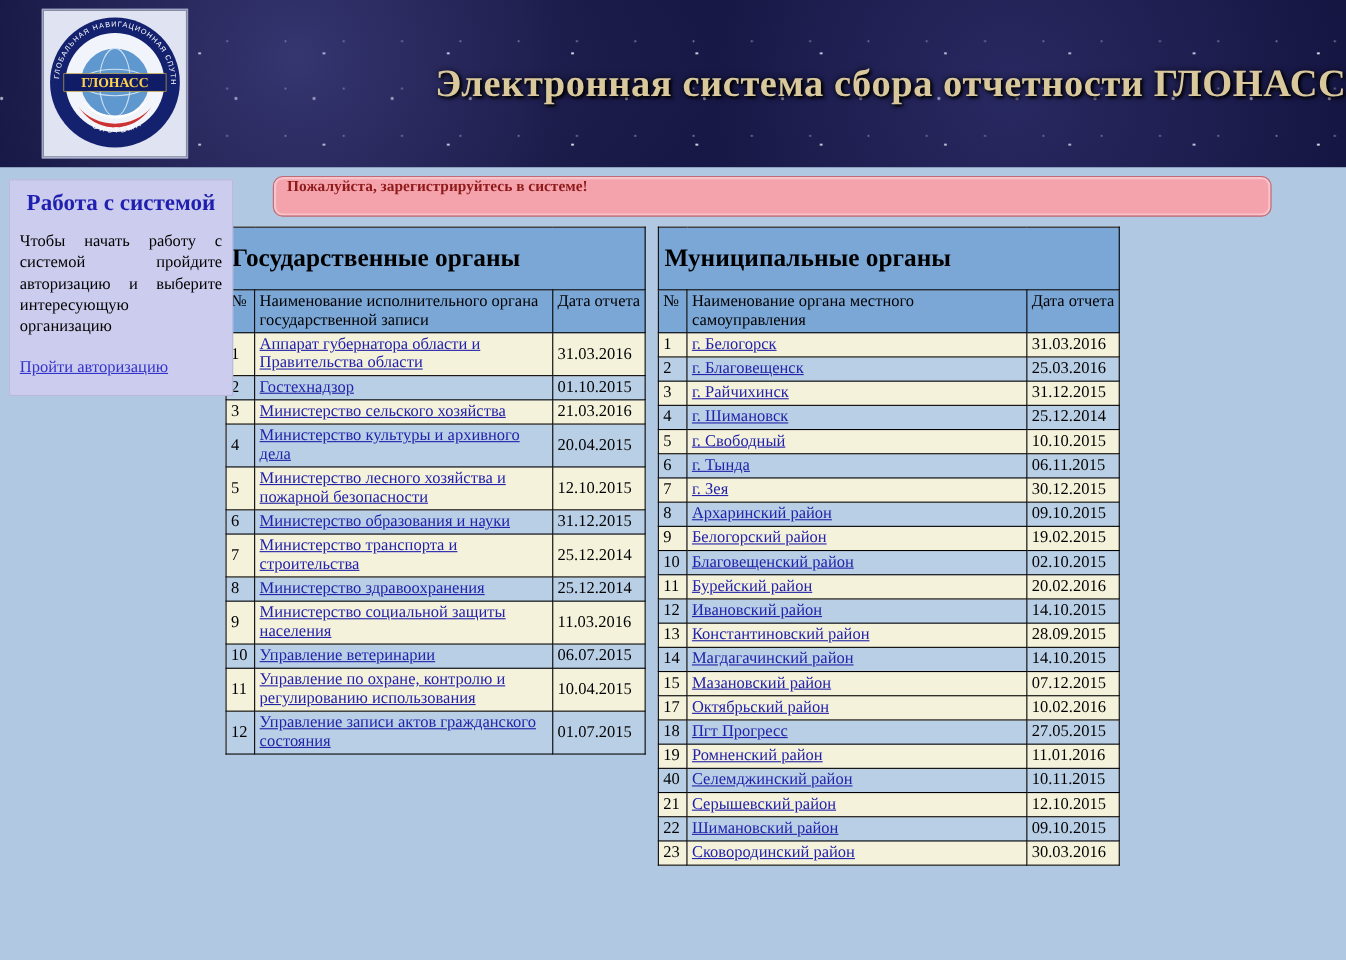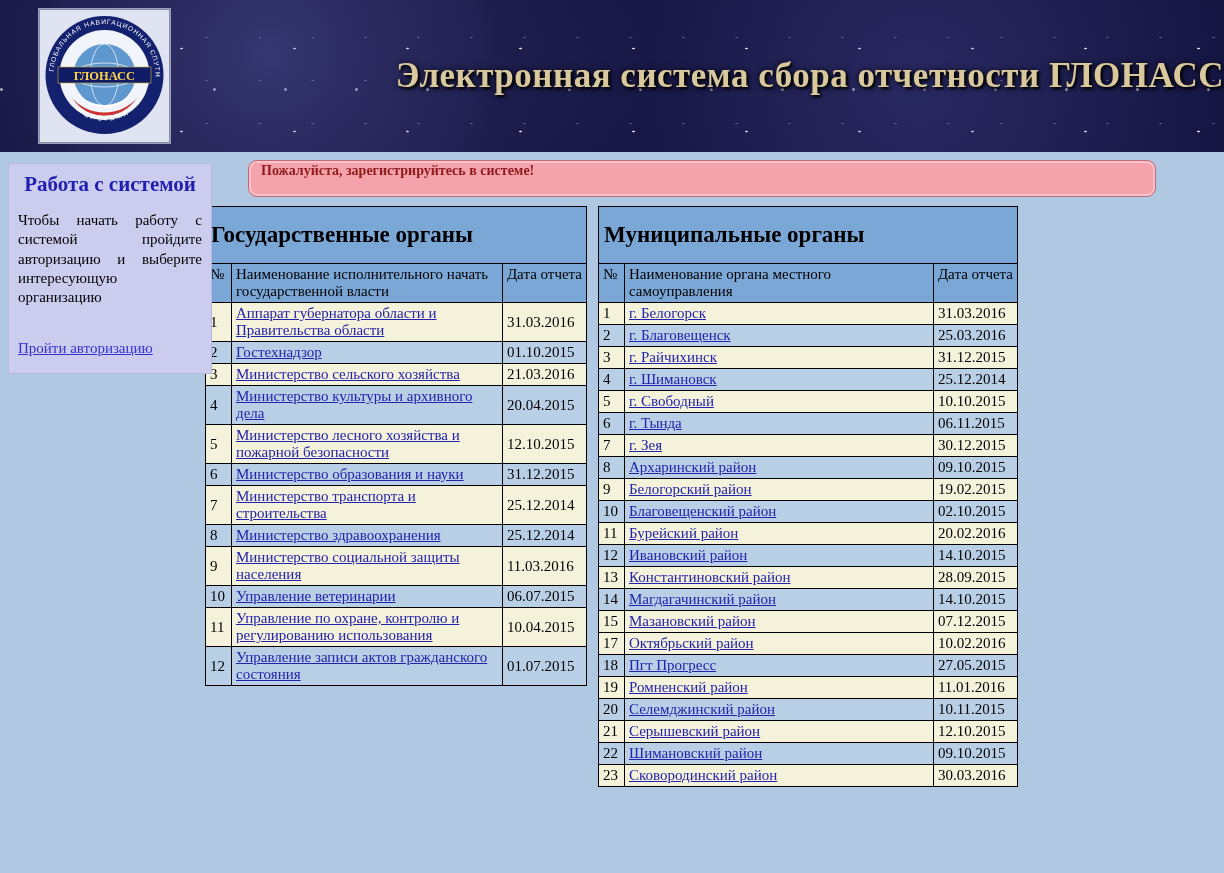--- a/index.html
+++ b/index.html
@@ -54,21 +54,21 @@
     border:1px solid #b9b9dd;
   }
   .sidebar h2 {
     margin:2px 0 14px;
     text-align:center;
     color:#1f1fb0;
     font-size:21px;
     line-height:1.2;
   }
   .sidebar p {
-    margin:0 0 32px;
+    margin:0 0 18px;
     font-size:15px;
     line-height:1.28;
     text-align:justify;
     color:#000;
   }
   .auth-link { color:#3333cc; font-size:15px; text-decoration:underline;margin-top:29px; }
   
   .content { margin-left:205px; padding-top:8px; }
   .notice {
     margin-left:43px;
@@ -156,21 +156,21 @@
 
   <div class="tables">
 
     <table class="org-table state">
       <thead>
         <tr>
           <th class="t-title" colspan="3">Государственные органы</th>
         </tr>
         <tr class="cols">
           <th class="num">№</th>
-          <th class="name">Наименование исполнительного начать государственной власти</th>
+          <th class="name">Наименование исполнительного органа государственной записи</th>
           <th class="date">Дата отчета</th>
         </tr>
       </thead>
       <tbody>
           <tr class="odd">
             <td class="num">1</td>
             <td class="name"><a href="#">Аппарат губернатора области и Правительства области</a></td>
             <td class="date">31.03.2016</td>
           </tr>
           <tr class="even">
@@ -327,21 +327,21 @@
             <td class="num">18</td>
             <td class="name"><a href="#">Пгт Прогресс</a></td>
             <td class="date">27.05.2015</td>
           </tr>
           <tr class="odd">
             <td class="num">19</td>
             <td class="name"><a href="#">Ромненский район</a></td>
             <td class="date">11.01.2016</td>
           </tr>
           <tr class="even">
-            <td class="num">20</td>
+            <td class="num">40</td>
             <td class="name"><a href="#">Селемджинский район</a></td>
             <td class="date">10.11.2015</td>
           </tr>
           <tr class="odd">
             <td class="num">21</td>
             <td class="name"><a href="#">Серышевский район</a></td>
             <td class="date">12.10.2015</td>
           </tr>
           <tr class="even">
             <td class="num">22</td>

